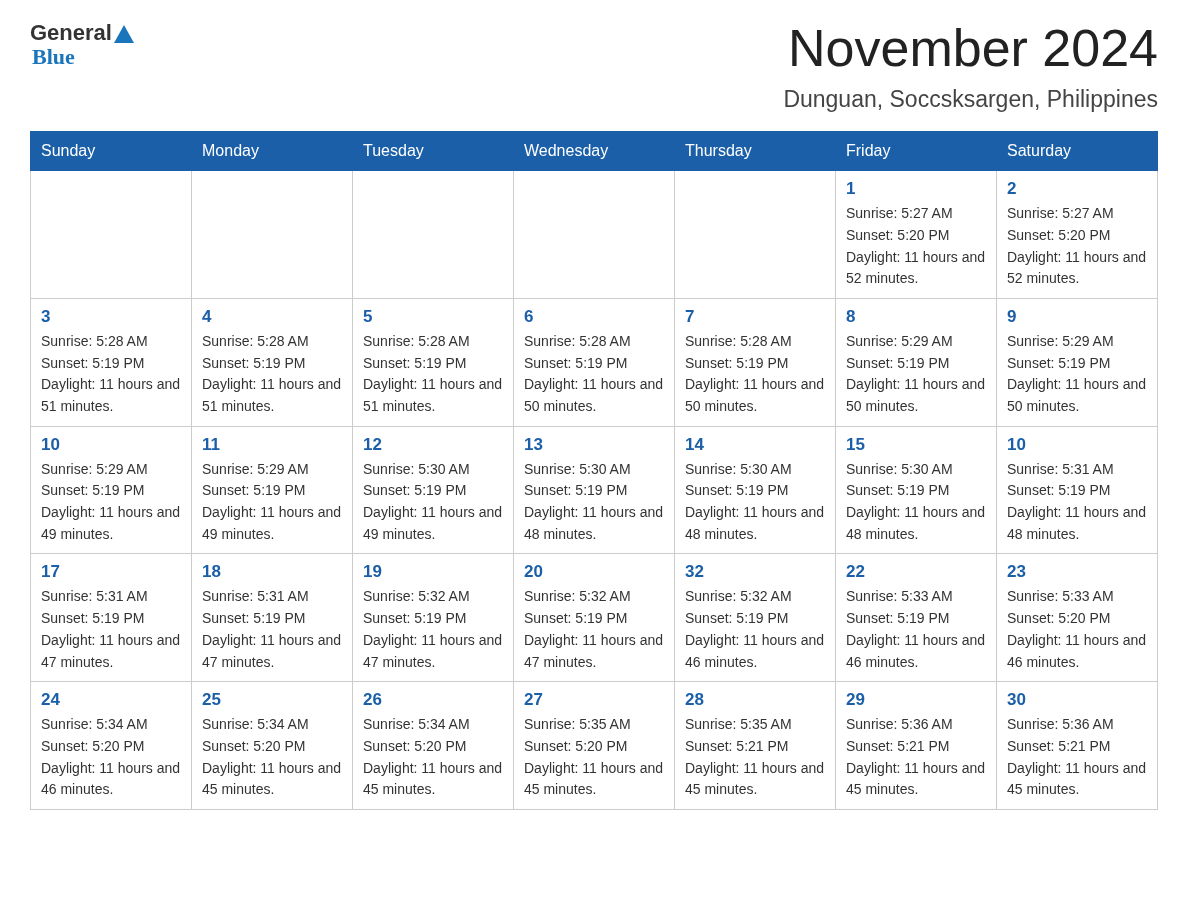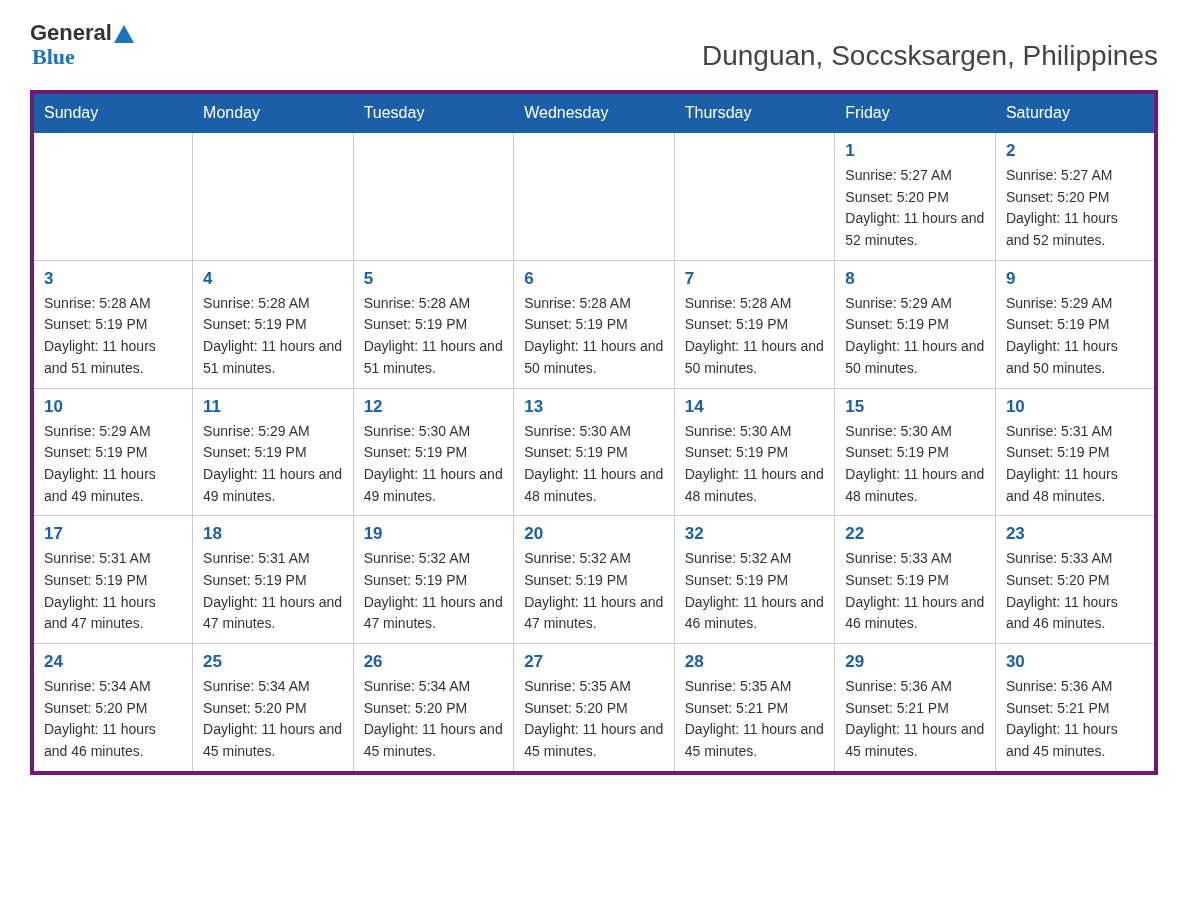--- a/index.html
+++ b/index.html
@@ -52,29 +52,29 @@
     .title-block {
       text-align: right;
     }
     .title-block h1 {
       font-size: 52px;
       font-weight: 300;
       color: #222;
       line-height: 1.1;
     }
     .title-block h2 {
-      font-size: 28px;
+      font-size: 23px;
       font-weight: normal;
       color: #444;
-      margin-top: 20px;
+      margin-top: 9px;
     }
     .calendar {
       width: 100%;
       border-collapse: collapse;
-      border: 4px solid #701a75;
+      border: 1px solid #701a75;
     }
     .calendar thead tr th {
       background-color: #1a5fa8;
       color: #fff;
       font-size: 16px;
       font-weight: normal;
       padding: 10px 10px;
       text-align: left;
       border: 1px solid #1a5fa8;
     }
@@ -115,20 +115,21 @@
   <div class="logo">
     <div class="logo-right">
       <div style="display:flex; align-items:center;">
         <span class="logo-text-general">General</span>
         <span class="logo-triangle"></span>
       </div>
       <span class="logo-blue">Blue</span>
     </div>
   </div>
   <div class="title-block">
+    <h1>November 2024</h1>
     <h2>Dunguan, Soccsksargen, Philippines</h2>
   </div>
 </div>
 
 <table class="calendar">
   <thead>
     <tr>
     <th>Sunday</th>
         <th>Monday</th>
         <th>Tuesday</th>

